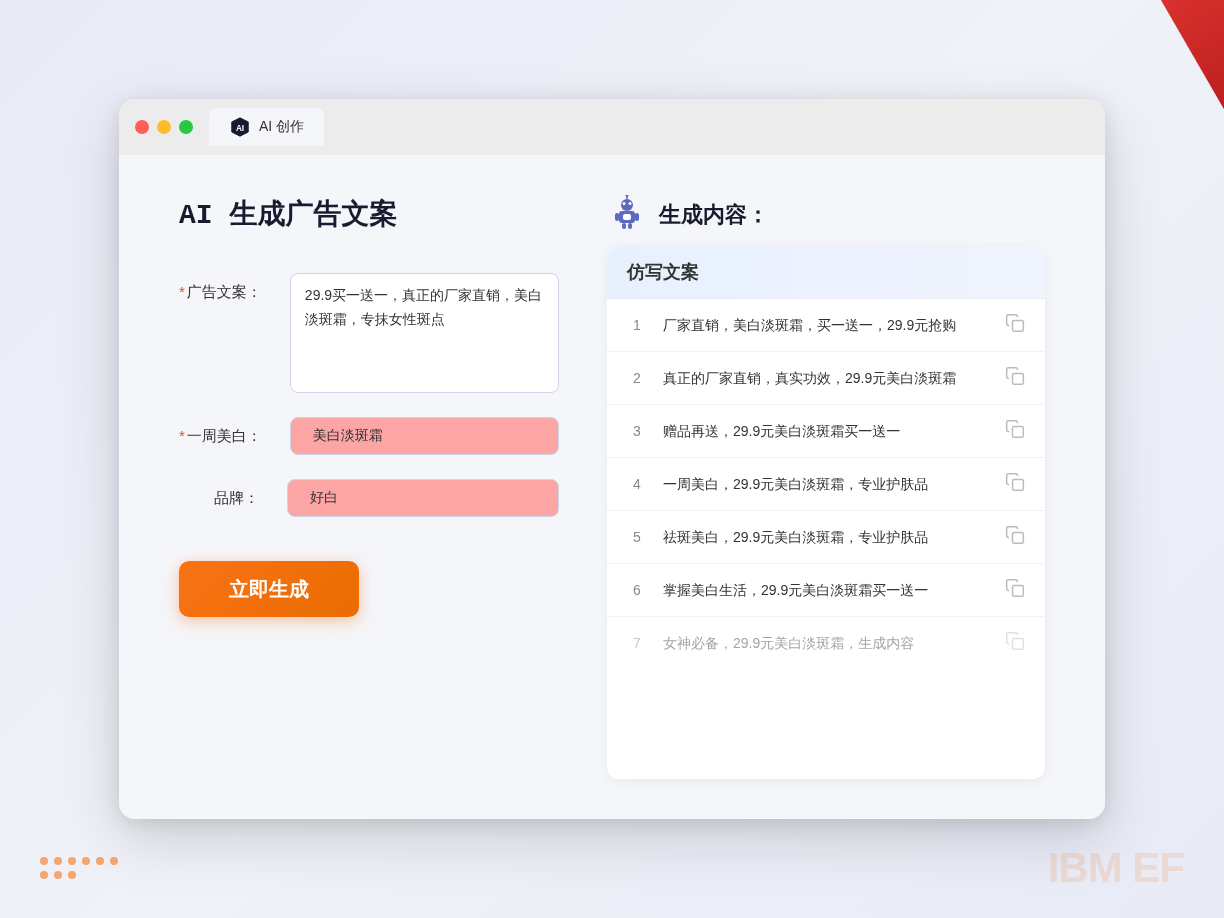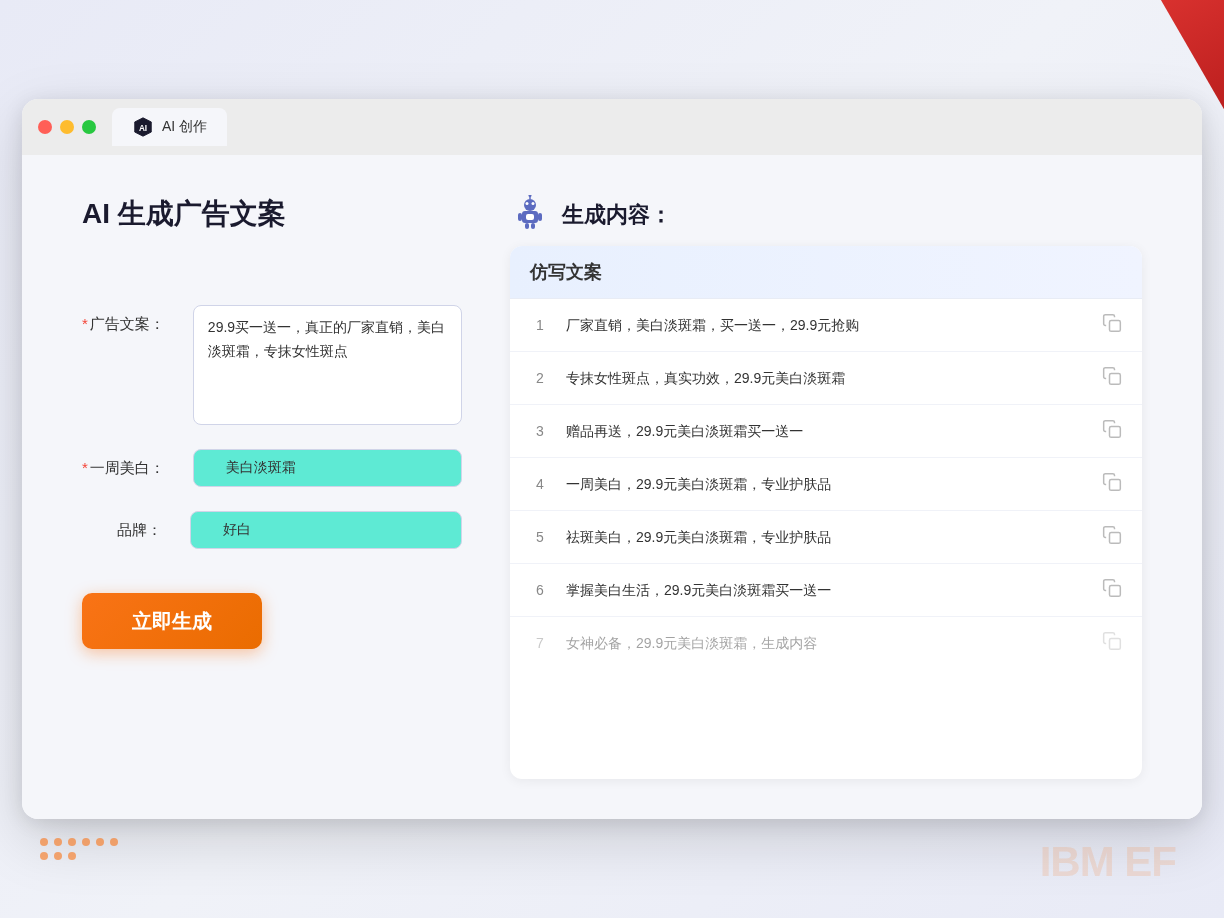--- a/index.html
+++ b/index.html
@@ -32,21 +32,21 @@
       right: -30px;
       width: 140px;
       height: 140px;
       background: linear-gradient(135deg, #e53935, #b71c1c);
       transform: rotate(15deg);
       clip-path: polygon(0 0, 100% 0, 100% 100%);
     }
 
     
     .browser-window {
-      width: 1180px;
+      width: 986px;
       height: 720px;
       background: #f5f6fa;
       border-radius: 16px;
       box-shadow: 0 20px 60px rgba(0,0,0,0.15), 0 4px 20px rgba(0,0,0,0.1);
       overflow: hidden;
       display: flex;
       flex-direction: column;
     }
 
     
@@ -99,21 +99,22 @@
       padding: 40px 60px;
       display: flex;
       flex-direction: column;
       overflow: hidden;
     }
 
     .app-title {
       font-size: 28px;
       font-weight: 700;
       color: #1a1a2e;
-      margin-bottom: 48px;
+      margin-bottom: 16px;
+      font-family: Liberation Mono, monospace;
     }
 
     .main-layout {
       display: flex;
       gap: 48px;
       flex: 1;
     }
 
     
     .left-panel {
@@ -141,24 +142,24 @@
 
     .required-star {
       color: #f44336;
       margin-right: 2px;
     }
 
     .form-input {
       flex: 1;
       border: 1.5px solid #d0d4e8;
       border-radius: 8px;
-      padding: 10px 32px;
+      padding: 10px 22px;
       font-size: 14px;
       color: #333;
-      background: #5eead4;
+      background: #fca5a5;
       outline: none;
       font-family: inherit;
     }
 
     .form-textarea {
       flex: 1;
       border: 1.5px solid #d0d4e8;
       border-radius: 8px;
       padding: 10px 14px;
       font-size: 14px;
@@ -256,24 +257,24 @@
       font-size: 14px;
       color: #333;
       line-height: 1.5;
     }
 
     
     .bottom-decoration {
       position: absolute;
       bottom: 0;
       left: 0;
-      right: 8px;
+      right: 0;
       height: 80px;
       display: flex;
-      align-items: flex-start;
+      align-items: center;
       justify-content: space-between;
       padding: 0 40px 20px;
       pointer-events: none;
     }
 
     .dot-cluster {
       display: flex;
       gap: 6px;
       flex-wrap: wrap;
       width: 80px;
@@ -373,21 +374,21 @@
               <div class="result-item">
                 <span class="result-number">1</span>
                 <span class="result-text">厂家直销，美白淡斑霜，买一送一，29.9元抢购</span>
                 <span style="cursor: pointer;"><svg width="20" height="20" viewBox="0 0 24 24" fill="none" stroke="#bbb" stroke-width="1.8">
     <rect x="9" y="9" width="13" height="13" rx="2" ry="2"></rect>
     <path d="M5 15H4a2 2 0 0 1-2-2V4a2 2 0 0 1 2-2h9a2 2 0 0 1 2 2v1"></path>
   </svg></span>
               </div>
               <div class="result-item">
                 <span class="result-number">2</span>
-                <span class="result-text">专抹女性斑点，真实功效，29.9元美白淡斑霜</span>
+                <span class="result-text">真正的厂家直销，真实功效，29.9元美白淡斑霜</span>
                 <span style="cursor: pointer;"><svg width="20" height="20" viewBox="0 0 24 24" fill="none" stroke="#bbb" stroke-width="1.8">
     <rect x="9" y="9" width="13" height="13" rx="2" ry="2"></rect>
     <path d="M5 15H4a2 2 0 0 1-2-2V4a2 2 0 0 1 2-2h9a2 2 0 0 1 2 2v1"></path>
   </svg></span>
               </div>
               <div class="result-item">
                 <span class="result-number">3</span>
                 <span class="result-text">赠品再送，29.9元美白淡斑霜买一送一</span>
                 <span style="cursor: pointer;"><svg width="20" height="20" viewBox="0 0 24 24" fill="none" stroke="#bbb" stroke-width="1.8">
     <rect x="9" y="9" width="13" height="13" rx="2" ry="2"></rect>

